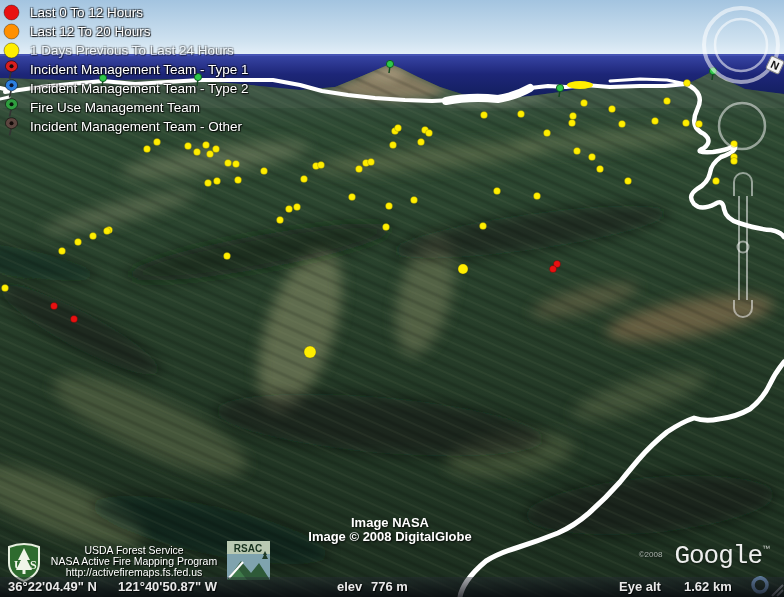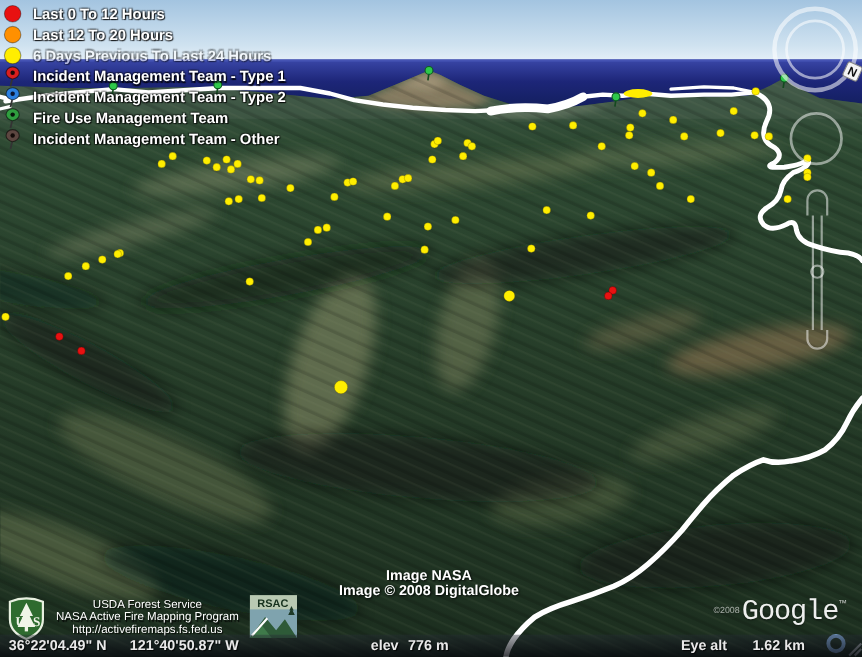--- a/index.html
+++ b/index.html
@@ -4,35 +4,35 @@
 <style>
   html,body{margin:0;padding:0;background:#000;}
   #app{position:relative;width:784px;height:597px;overflow:hidden;
        font-family:"Liberation Sans",sans-serif;-webkit-user-select:none;user-select:none;}
   #scene{position:absolute;left:0;top:0;width:784px;height:597px;display:block;}
 
   
   #legend{position:absolute;left:3px;top:3px;z-index:30;}
   .lg-row{display:flex;align-items:center;height:19px;}
   .lg-ico{width:17px;height:19px;flex:0 0 17px;margin-right:10px;}
-  .lg-label{color:#fff;font-size:13.5px;font-weight:bold;white-space:nowrap;
+  .lg-label{color:#fff;font-size:13.5px;font-weight:normal;white-space:nowrap;
             text-shadow:1px 1px 1px rgba(0,0,0,.85),-1px -1px 1px rgba(0,0,0,.45),1px -1px 1px rgba(0,0,0,.45),-1px 1px 1px rgba(0,0,0,.45);}
   .lg-row.dim .lg-label{opacity:.62;}
 
   
   #attr{position:absolute;left:250px;top:516px;width:280px;text-align:center;z-index:25;
         color:#fff;font-size:13px;font-weight:bold;line-height:14px;
         text-shadow:1px 1px 2px rgba(0,0,0,.9);}
   #usda-block{position:absolute;left:42px;top:545px;width:184px;text-align:center;z-index:25;
         color:#fff;font-size:10.5px;font-weight:normal;line-height:10.5px;
         text-shadow:1px 1px 1px rgba(0,0,0,.9);}
   #usda-block div{margin-bottom:0.5px;}
   #google-wm{position:absolute;right:14px;top:541px;z-index:25;color:rgba(255,255,255,.93);
         text-shadow:0 1px 2px rgba(0,0,0,.5);white-space:nowrap;}
-  #google-wm .g-copy{font-size:8px;opacity:.65;vertical-align:6px;margin-right:2px;}
+  #google-wm .g-copy{font-size:8px;opacity:.65;vertical-align:6px;margin-right:12px;}
   #google-wm .g-word{font-family:Liberation Mono, monospace;font-size:26px;letter-spacing:-1px;}
   #google-wm .g-tm{font-size:8px;vertical-align:12px;opacity:.8;}
 
   
   #statusbar{position:absolute;left:0;bottom:0;width:784px;height:20px;z-index:40;
         background:linear-gradient(rgba(40,44,55,.40),rgba(8,10,16,.78));
         color:#e9e9e9;font-size:13px;font-weight:bold;
         text-shadow:1px 1px 1px rgba(0,0,0,.8);}
   #statusbar span{position:absolute;top:2px;white-space:nowrap;}
   #sb-lat{left:8px;}
@@ -266,21 +266,21 @@
     <div class="lg-row">
       <svg class="lg-ico" viewBox="0 0 17 19">
           <circle cx="8.5" cy="9.5" r="7.5" stroke="rgba(0,0,0,.35)" fill="#ff9000"></circle>
         </svg>
       <span class="lg-label">Last 12 To 20 Hours</span>
     </div>
     <div class="lg-row dim">
       <svg class="lg-ico" viewBox="0 0 17 19">
           <circle cx="8.5" cy="9.5" r="7.5" stroke="rgba(0,0,0,.35)" fill="#ffee00"></circle>
         </svg>
-      <span class="lg-label">6 Days Previous To Last 24 Hours</span>
+      <span class="lg-label">1 Days Previous To Last 24 Hours</span>
     </div>
     <div class="lg-row">
       <svg class="lg-ico" viewBox="0 0 17 19">
         <line x1="8" y1="12" x2="6.5" y2="18.5" stroke="#333" stroke-width="1.6"></line>
         <path d="M8.5,0.8 C12.4,0.8 14.5,3.6 14.5,6.4 C14.5,9.2 11.5,11.3 8.5,11.8 C5.5,11.3 2.5,9.2 2.5,6.4 C2.5,3.6 4.6,0.8 8.5,0.8 Z" stroke="rgba(0,0,0,.55)" fill="#d91f1f"></path>
         <circle cx="8.5" cy="6.2" r="2" fill="#1a0a0a"></circle>
         </svg>
       <span class="lg-label">Incident Management Team - Type 1</span>
     </div>
     <div class="lg-row">

